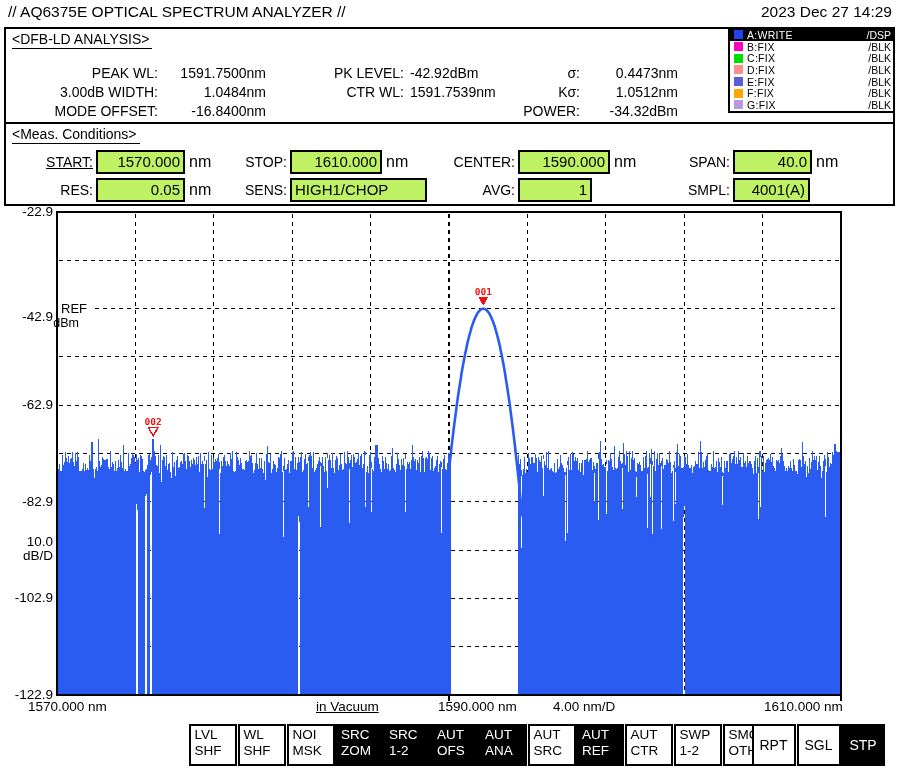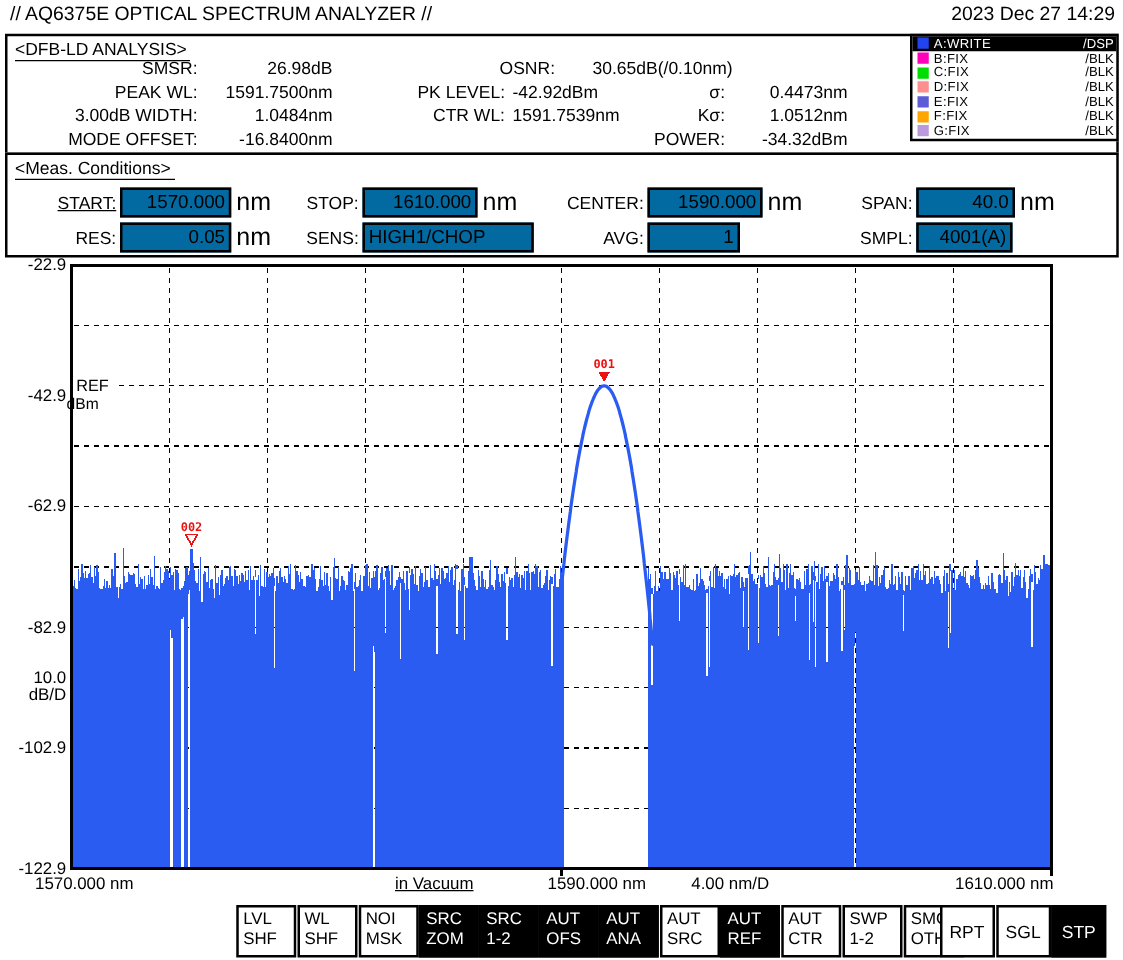--- a/index.html
+++ b/index.html
@@ -22,24 +22,24 @@
   .a-v1{left:152px;width:108px;text-align:right;}
   .a-l2{left:250px;width:148px;text-align:right;}
   .a-v2{left:404px;}
   .a-lo{left:287px;width:151px;text-align:right;}
   .a-vo{left:468px;}
   .a-l3{left:480px;width:94px;text-align:right;}
   .a-v3{left:566px;width:106px;text-align:right;}
   
   .meas-label{position:absolute;text-align:right;font-size:14px;line-height:24px;white-space:nowrap;}
   .meas-box{position:absolute;height:24px;border:2px solid #000;box-sizing:border-box;font-size:15px;
-            line-height:20px;padding:0 3px;background:#0369a1;white-space:nowrap;}
+            line-height:20px;padding:0 3px;background:#bef264;white-space:nowrap;}
   .meas-box.right{text-align:right;}
   .meas-box.left{text-align:left;}
-  .meas-unit{position:absolute;font-size:20px;line-height:24px;}
+  .meas-unit{position:absolute;font-size:16px;line-height:24px;}
   
   #trace-list{position:absolute;left:0;top:0;width:100%;height:100%;display:flex;flex-direction:column;}
   .trace-row{display:flex;align-items:center;height:11.7px;font-size:10.5px;padding:0 2px 0 4px;}
   .trace-row.active{background:#000;color:#fff;}
   .trace-sq{width:9px;height:9px;margin-right:4px;flex:none;}
   .trace-name{flex:1;letter-spacing:.3px;}
   .trace-mode{text-align:right;}
   
   .ylab{position:absolute;width:52px;text-align:right;font-size:13.5px;line-height:14px;}
   .xlab{position:absolute;top:699px;font-size:13.5px;white-space:nowrap;}
@@ -56,26 +56,20 @@
 </head>
 <body>
 
 <div id="screen">
 
   <div class="abs" id="title">// AQ6375E OPTICAL SPECTRUM ANALYZER //</div>
   <div class="abs" id="datetime">2023 Dec 27 14:29</div>
 
   <div class="abs frame" id="analysis-box">
     <div class="section-title">&lt;DFB-LD ANALYSIS&gt;</div>
-    <div class="a-row" style="top:17px;">
-      <span class="a-cell a-l1">SMSR:</span>
-      <span class="a-cell a-v1">26.98dB</span>
-      <span class="a-cell a-lo">OSNR:</span>
-      <span class="a-cell a-vo">30.65dB(/0.10nm)</span>
-    </div>
     <div class="a-row" style="top:36px;">
       <span class="a-cell a-l1">PEAK WL:</span>
       <span class="a-cell a-v1">1591.7500nm</span>
       <span class="a-cell a-l2">PK LEVEL:</span>
       <span class="a-cell a-v2">-42.92dBm</span>
       <span class="a-cell a-l3">σ:</span>
       <span class="a-cell a-v3">0.4473nm</span>
     </div>
     <div class="a-row" style="top:55px;">
       <span class="a-cell a-l1">3.00dB WIDTH:</span>

